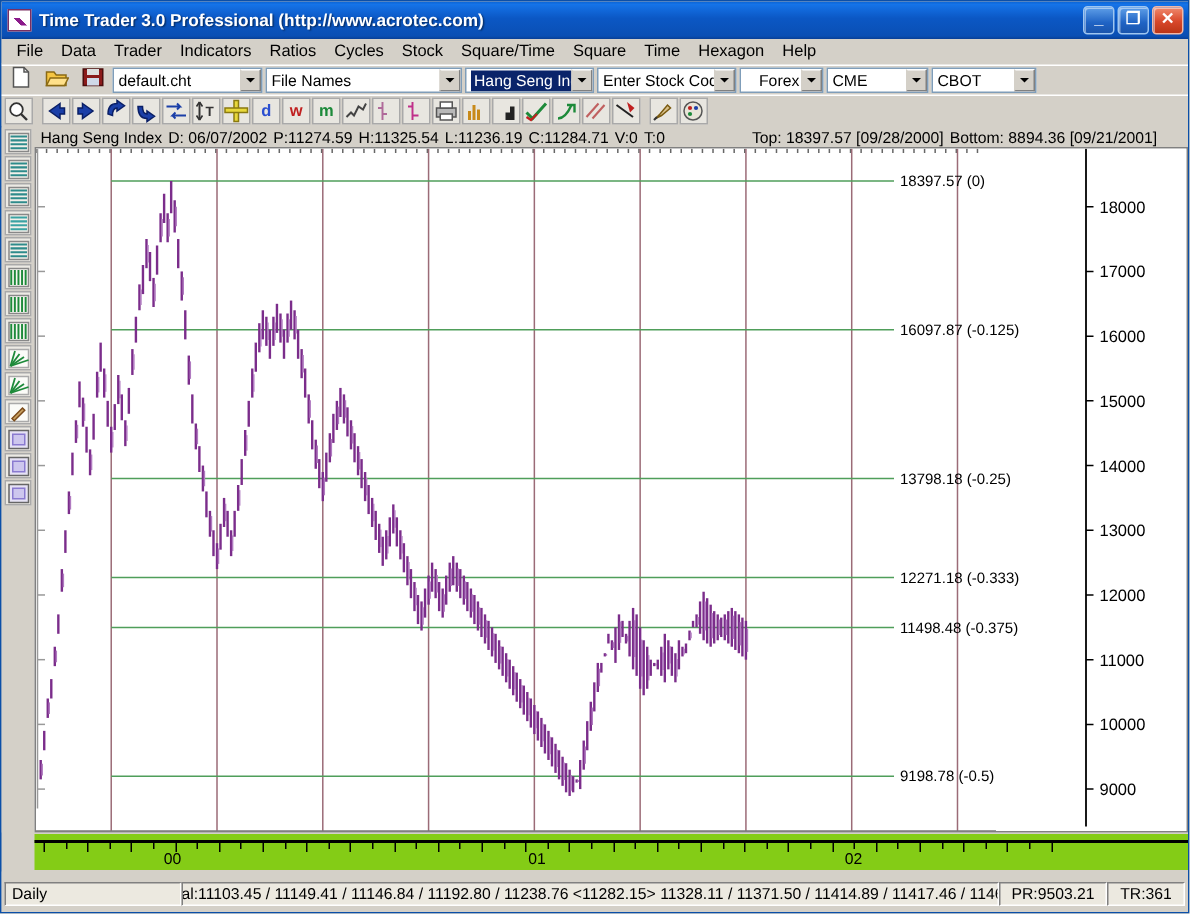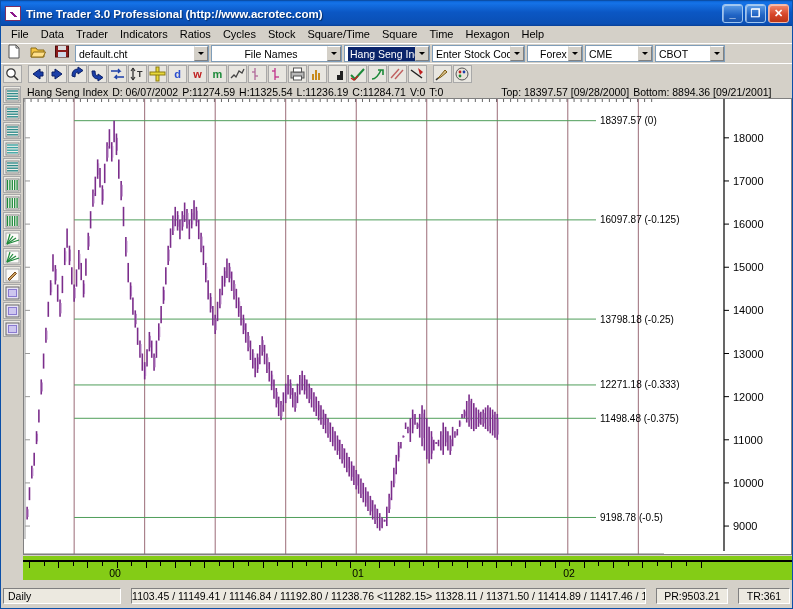--- a/index.html
+++ b/index.html
@@ -154,21 +154,21 @@
   }
   #dateaxis .axline {
     position: absolute; left: 0; top: 4px; width: 769px; height: 2px; background: #000;
   }
   #dateaxis .tick { position: absolute; top: 6px; width: 1px; height: 5px; background: #000; }
   #dateaxis .ylab { position: absolute; top: 11px; font-size: 10.5px; color: #000; transform: translateX(-50%); }
 
   
   #statusbar {
     position: absolute; left: 0; top: 580px; width: 791px; height: 27px;
-    background: #d4d0c8; display: flex; align-items: center; padding: 2px 2px 0 2px; gap: 10px;
+    background: #d4d0c8; display: flex; align-items: center; padding: 2px 2px 0 2px; gap: 0;
   }
   .sfield {
     height: 16px; background: #ece9e0;
     border-top: 1px solid #808080; border-left: 1px solid #808080;
     border-right: 1px solid #fff; border-bottom: 1px solid #fff;
     font-size: 10.5px; color: #000;
     display: flex; align-items: center; padding: 0 4px; white-space: nowrap; overflow: hidden;
   }
   #s-daily { width: 118px; flex: none; }
   #s-pivot { flex: 1; justify-content: center; }
@@ -227,27 +227,27 @@
             <path d="M1 13 l2.5-5 h12 l-2.5 5 z" fill="#ffe08a" stroke="#8a6a15" stroke-width="1"></path>
           </svg></span>
       </div>
       <div class="tbtn">
         <span><svg width="16" height="15" viewBox="0 0 16 15">
             <rect x="1.5" y="2" width="13" height="11" fill="#8b1a1a" stroke="#4a0d0d"></rect>
             <rect x="4" y="2" width="8" height="4" fill="#ddd"></rect>
             <rect x="4" y="8" width="8" height="5" fill="#cfd8e8"></rect>
           </svg></span>
       </div>
-      <div class="combo" style="width: 134px;">
+      <div class="combo" style="width: 100px;">
         <span class="cval">default.cht</span>
         <span class="arrow">
           <i></i>
         </span>
       </div>
-      <div class="combo" style="width: 131px; text-align: center;">
+      <div class="combo" style="width: 131px;">
         <span class="cval">File Names</span>
         <span class="arrow">
           <i></i>
         </span>
       </div>
       <div class="combo sel" style="width: 86px;">
         <span class="cval">Hang Seng Index</span>
         <span class="arrow">
           <i></i>
         </span>

